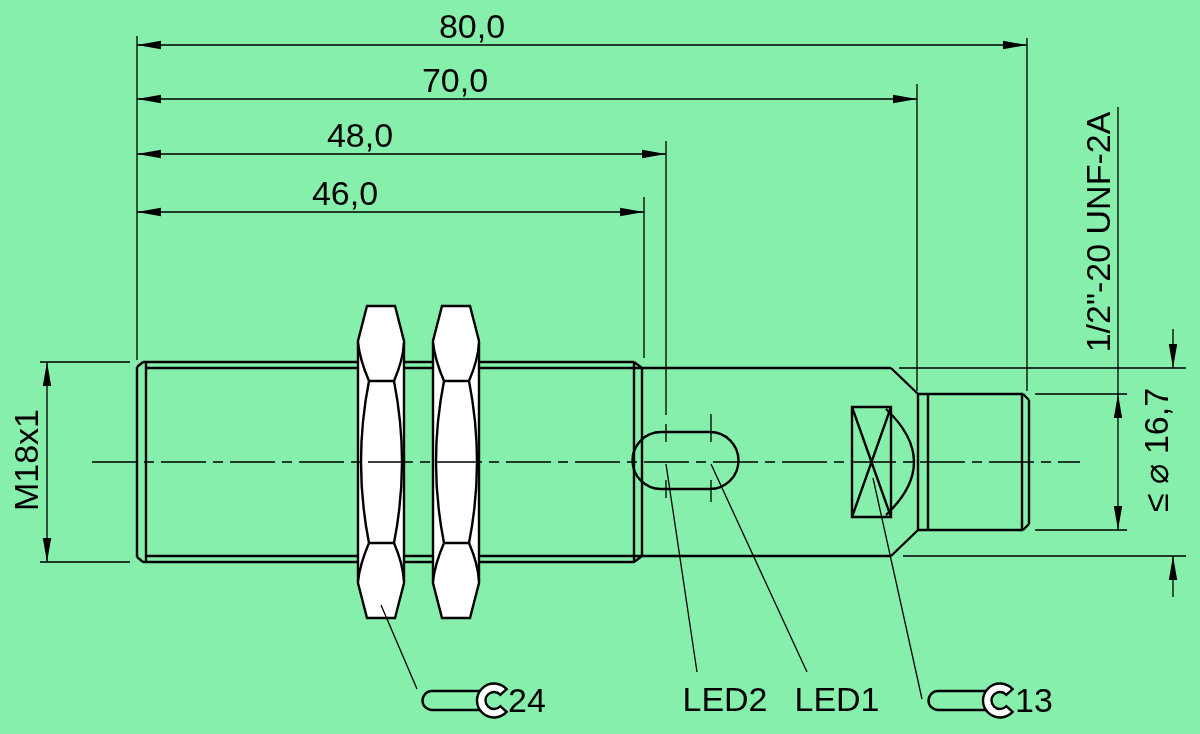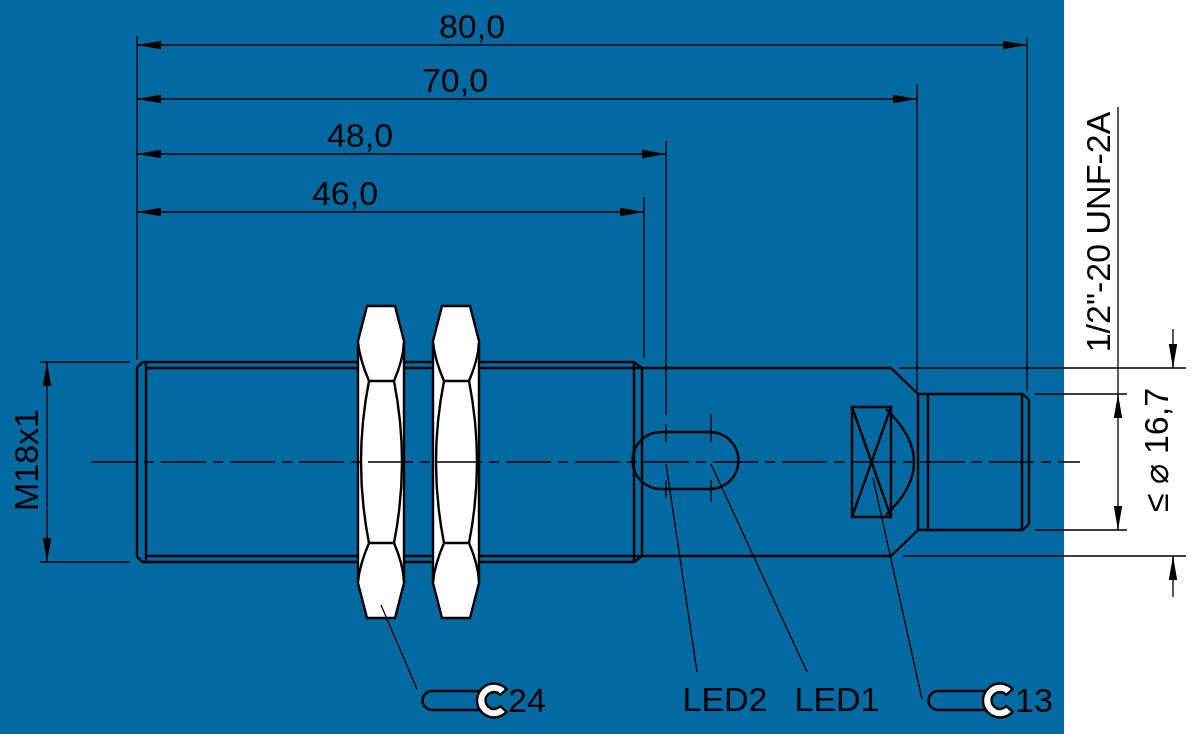--- a/index.html
+++ b/index.html
@@ -5,23 +5,23 @@
   html, body {
     margin: 0;
     padding: 0;
     background: #ffffff;
     width: 1200px;
     height: 734px;
     overflow: hidden;
   }
   .canvas {
     position: relative;
-    width: 1064px;
+    width: 1200px;
     height: 734px;
-    background: #0369a1;
+    background: #86efac;
   }
   svg { display: block; }
   .outline   { stroke: #000000; stroke-width: 2.4; fill: none; }
   .outline-w { stroke: #000000; stroke-width: 2.4; fill: #ffffff; }
   .thin      { stroke: #000000; stroke-width: 1.3; fill: none; }
   .cline     { stroke: #000000; stroke-width: 1.3; fill: none; stroke-dasharray: 45 7 10 7; }
   .arrow     { fill: #000000; stroke: none; }
   .dimtext {
     font-family: "Liberation Sans", "DejaVu Sans", sans-serif;
     font-size: 34px;

